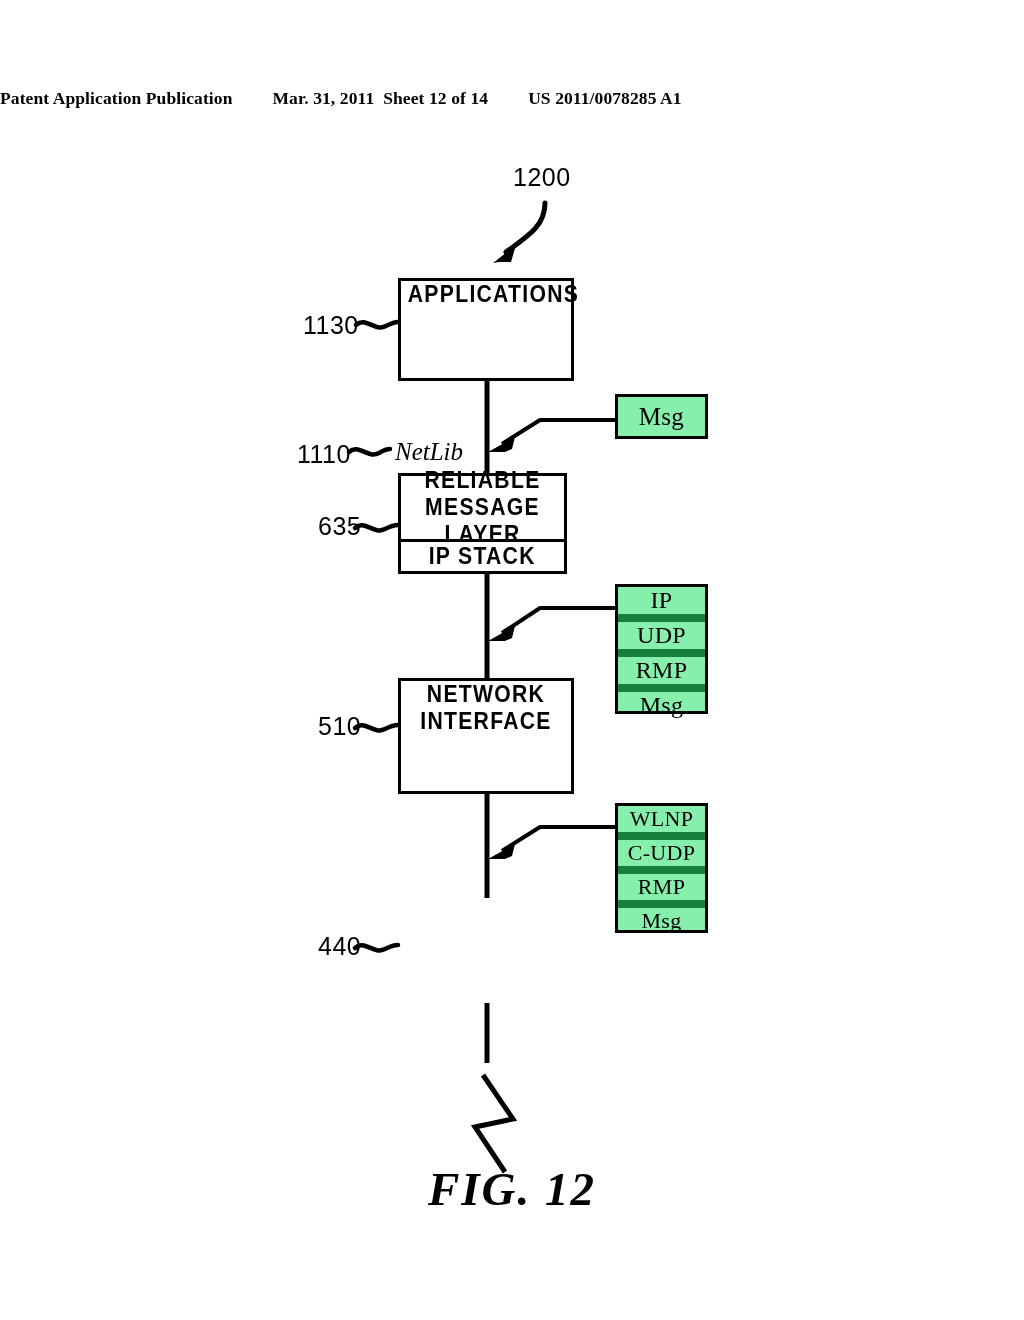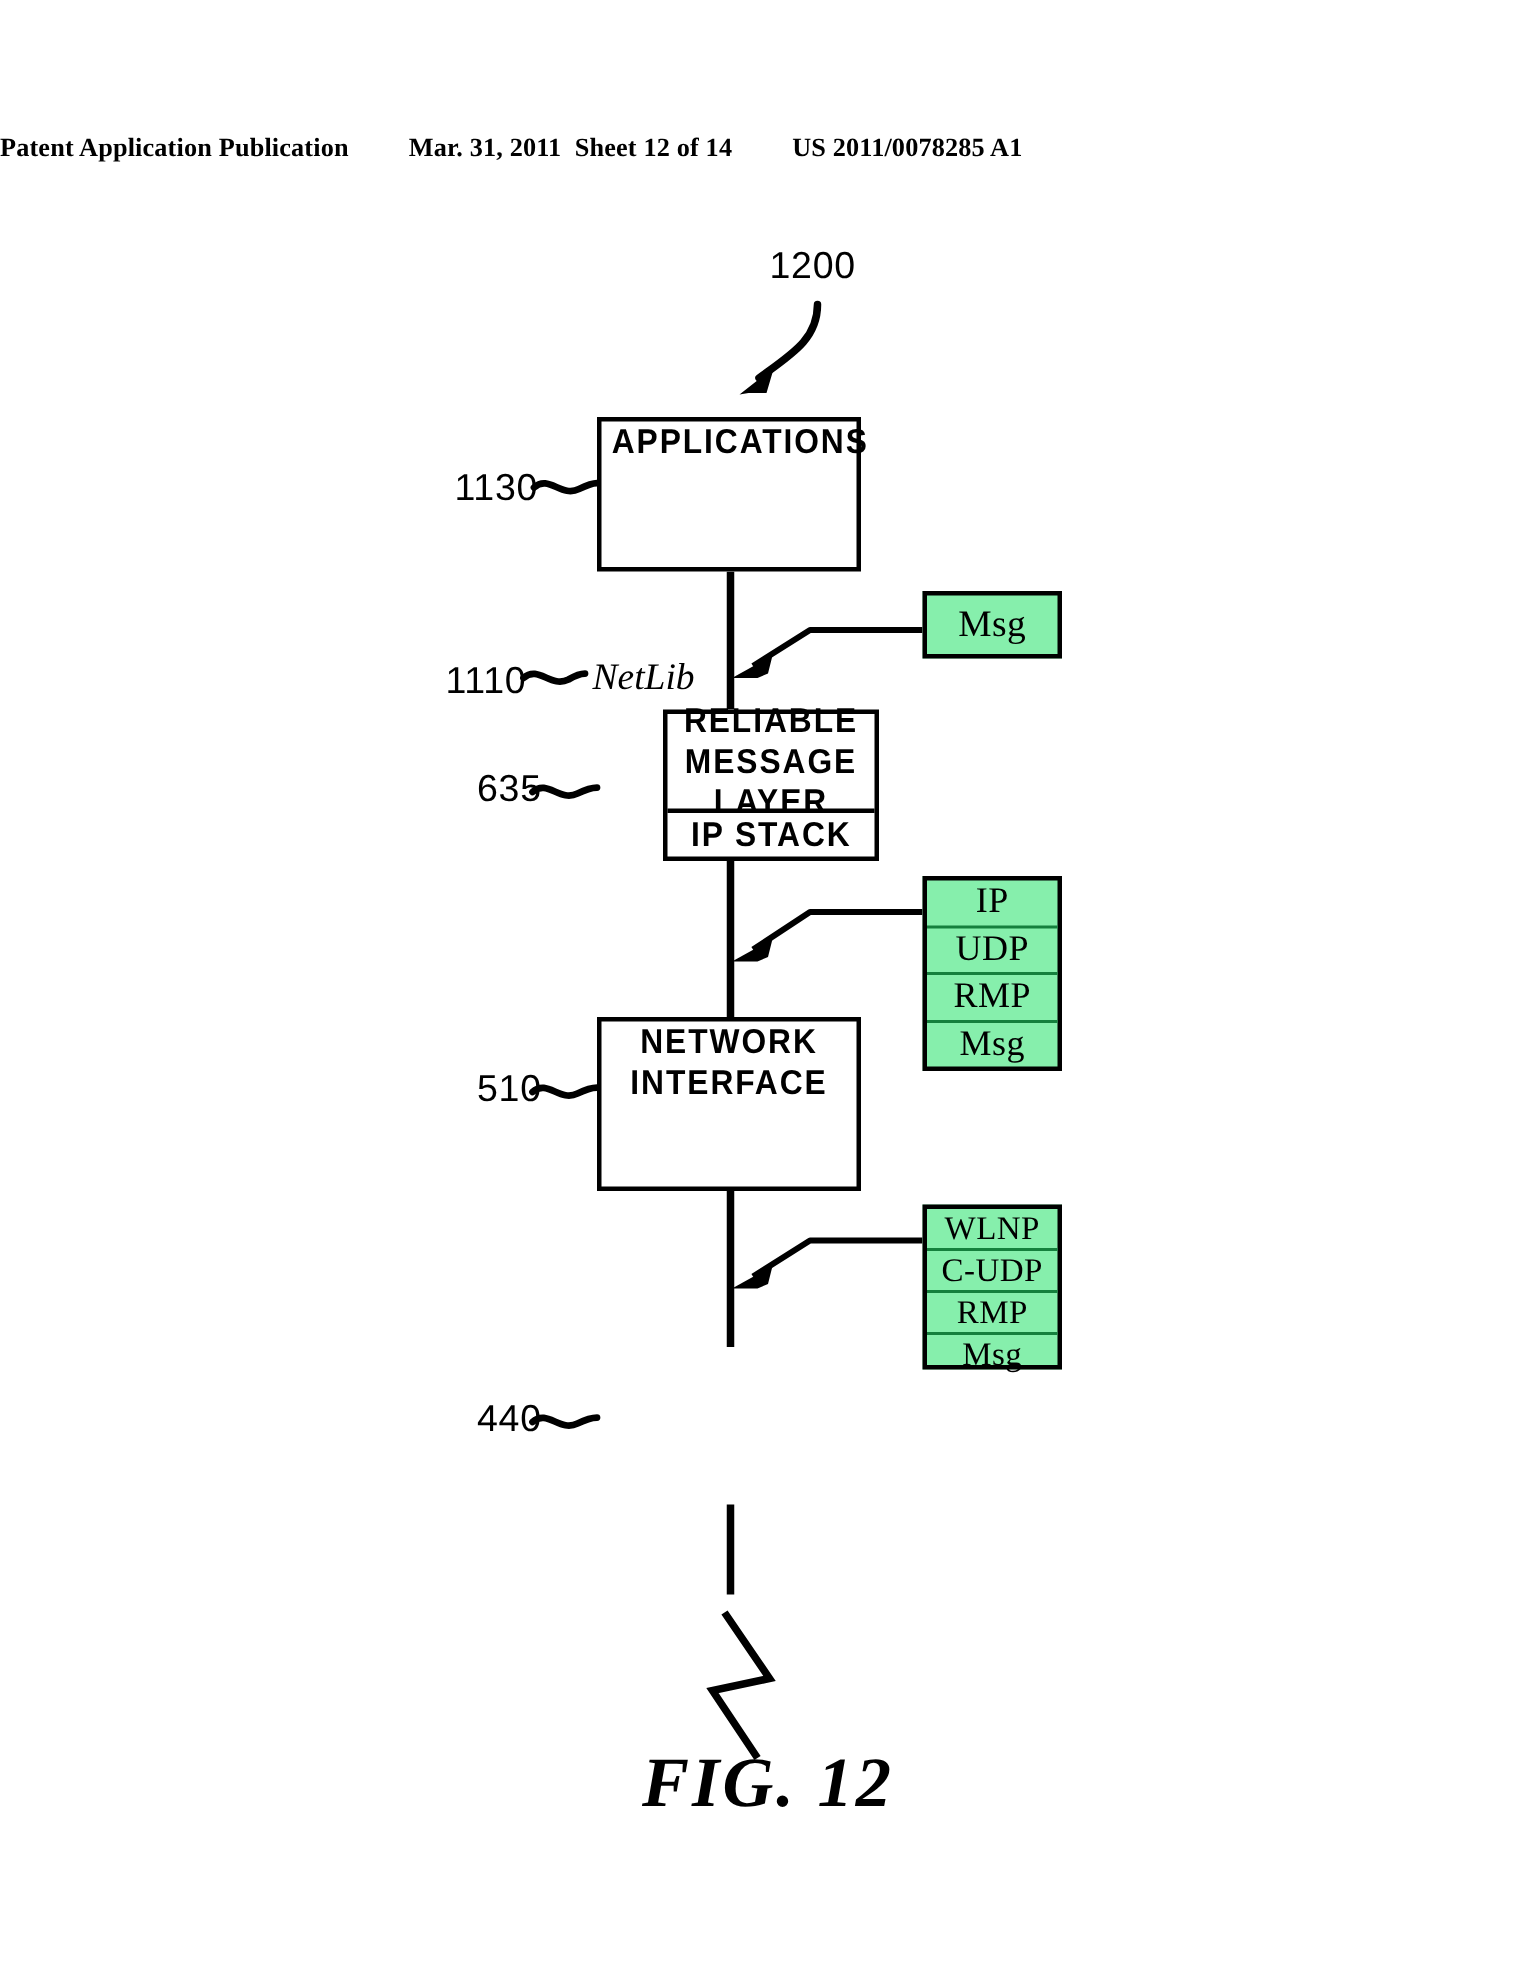--- a/index.html
+++ b/index.html
@@ -70,24 +70,23 @@
     letter-spacing: 1.4px;
     text-align: center;
     line-height: 1.17;
     transform: scaleX(0.92);
   }
 
   #box-applications {
     left: 398px;  top: 278px;  width: 176px;  height: 103px;
   }
   #box-rml {
-    left: 398px;  top: 473px;  width: 144px;  height: 101px;
+    left: 398px;  top: 473px;  width: 169px;  height: 101px;
     flex-direction: column;
     justify-content: flex-start;
-    margin-left: 44px;
   }
   #rml-upper {
     height: 66px;
     display: flex;
     align-items: center;
     justify-content: center;
     border-bottom: 3px solid #000000;
     box-sizing: border-box;
   }
   #rml-lower {
@@ -111,38 +110,38 @@
     background: #86efac;
     display: flex;
     flex-direction: column;
     z-index: 3;
   }
   .pstack .prow {
     flex: 1;
     display: flex;
     align-items: center;
     justify-content: center;
-    border-bottom: 2px solid #15803d;
+    border-bottom: 8px solid #15803d;
     box-sizing: border-box;
     font-family: "Liberation Serif", serif;
     font-size: 24px;
     letter-spacing: 0.3px;
   }
   .pstack .prow:last-child { border-bottom: none; }
 
   #stack-msg {
     left: 615px;  top: 394px;  width: 93px;  height: 45px;
   }
   #stack-msg .prow { font-size: 25px; }
 
   #stack-ip {
     left: 615px;  top: 584px;  width: 93px;  height: 130px;
   }
   #stack-wlnp {
-    left: 615px;  top: 803px;  width: 93px;  height: 110px;
+    left: 615px;  top: 803px;  width: 93px;  height: 130px;
   }
   #stack-wlnp .prow { font-size: 22px; }
 
   
   .refnum {
     position: absolute;
     font-family: Liberation Sans, sans-serif;
     font-size: 25px;
     letter-spacing: 0.5px;
     color: #000000;

